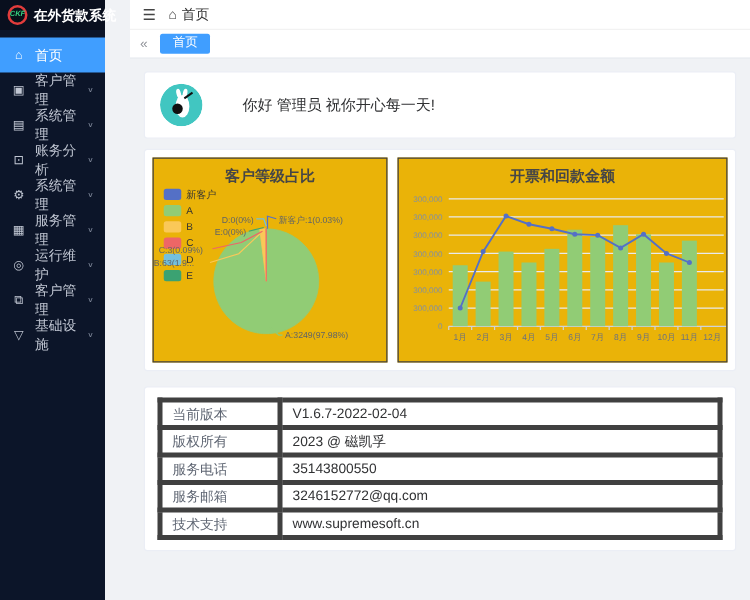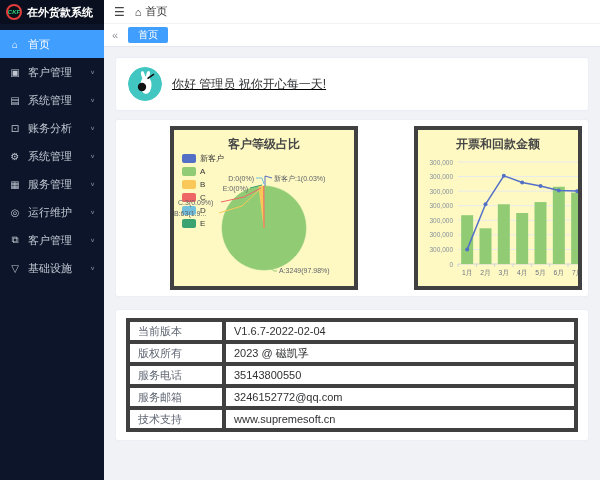--- a/index.html
+++ b/index.html
@@ -1,19 +1,19 @@
 <!DOCTYPE html>
 <html style="--accent: #409eff; --sidebar_bg: #0c1529; --sidebar_text: #c0c6d2; --content_bg: #f0f2f5; --avatar_bg: #41c6c1; --logo_ring: #e23c3c; --logo_text_color: #35d07f;"><head>
 <meta charset="utf-8">
 <style>
   html,body{margin:0;padding:0;width:600px;height:480px;overflow:hidden;
     font-family:"Liberation Sans","DejaVu Sans",sans-serif;background:var(--content_bg,#f0f2f5);}
   *{box-sizing:border-box;}
   
-  .sidebar{position:absolute;left:0;top:0;width:104px;height:480px;background:var(--sidebar_bg,#0c1529);}
+  .sidebar{position:absolute;left:0;top:0;width:84px;height:480px;background:var(--sidebar_bg,#0c1529);}
   .logo-bar{height:24px;display:flex;align-items:center;gap:5px;padding:0 6px;background:rgba(0,0,0,.25);}
   .logo-badge{width:16px;height:16px;border-radius:50%;background:#071018;border:2px solid var(--logo_ring,#e23c3c);
     color:var(--logo_text_color,#35d07f);font-size:6px;font-weight:bold;font-style:italic;
     display:flex;align-items:center;justify-content:center;flex:0 0 auto;}
   .app-title{color:#fff;font-size:11px;font-weight:bold;white-space:nowrap;}
   .menu{margin-top:6px;}
   .menu-item{height:28px;display:flex;align-items:center;gap:7px;padding:0 9px;
     color:var(--sidebar_text,#c0c6d2);font-size:11px;cursor:pointer;}
   .menu-item.active{background:var(--accent,#409eff);color:#fff;}
   .menu-item .mi{width:12px;font-size:10px;text-align:center;flex:0 0 auto;}
@@ -26,26 +26,26 @@
   .crumb{display:flex;align-items:center;gap:4px;color:#333;}
   .crumb .hm{font-size:11px;}
   .tabbar{height:23px;background:#fff;border-bottom:1px solid #e4e7ed;display:flex;align-items:center;
     gap:10px;padding:0 8px;}
   .tab-collapse{color:#909399;font-size:11px;cursor:pointer;}
   .tab{background:var(--accent,#409eff);color:#fff;font-size:10px;line-height:16px;padding:0 10px;
     border-radius:2px;cursor:pointer;}
   .content{padding:10px 11px;}
   .card{background:#fff;border:1px solid #ebeef5;border-radius:3px;}
   
-  .greeting-card{height:54px;display:flex;align-items:center;gap:10px;padding:0 12px;margin-bottom:8px;text-decoration:underline;}
+  .greeting-card{height:54px;display:flex;align-items:center;gap:32px;padding:0 12px;margin-bottom:8px;}
   .avatar{width:34px;height:34px;border-radius:50%;flex:0 0 auto;}
   .greeting-text{font-size:12px;color:#303133;}
   
   .charts-card{height:178px;display:flex;gap:8px;padding:6px;margin-bottom:12px;}
-  .chart-panel{border:4px solid #404040;position:relative;overflow:hidden;background:#fef9c3;margin-left:48px;}
+  .chart-panel{border:1px solid #404040;position:relative;overflow:hidden;background:#eab308;}
   .pie-panel{width:188px;}
   .bar-panel{flex:1;}
   .chart-title{position:absolute;top:6px;left:0;right:0;text-align:center;
     font-size:12px;font-weight:bold;color:#464646;z-index:3;}
   .pie-legend{position:absolute;left:8px;top:24px;z-index:1;}
   .pie-legend .lrow{display:flex;align-items:center;gap:4px;height:9px;margin-bottom:4px;}
   .pie-legend .sw{width:14px;height:9px;border-radius:2px;}
   .pie-legend .ltxt{font-size:8px;color:#333;line-height:9px;text-align:center;}
   .chart-svg{position:absolute;left:0;top:0;z-index:2;}
   .bar-svg{position:absolute;left:0;top:22px;z-index:2;}

